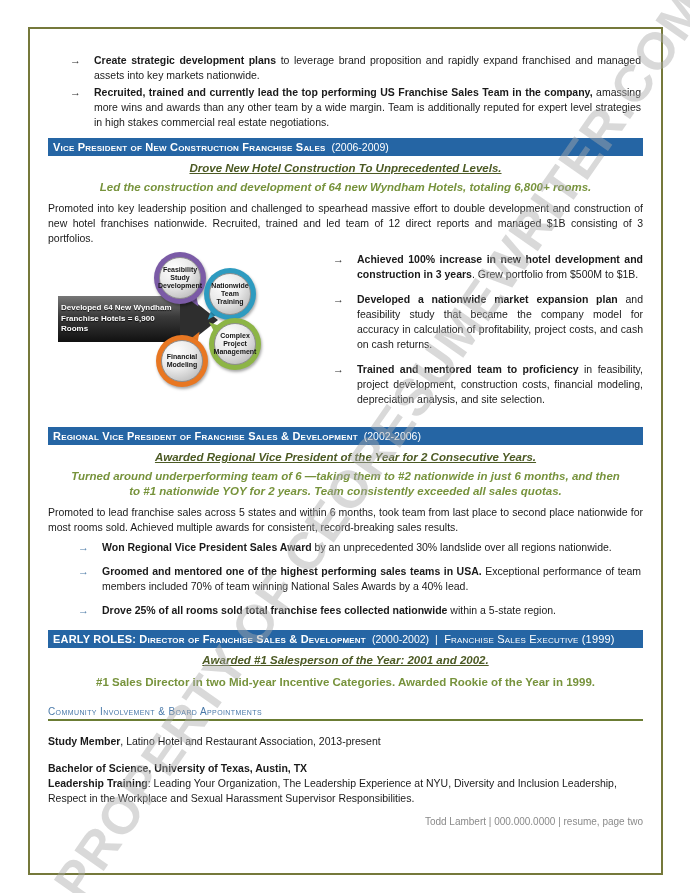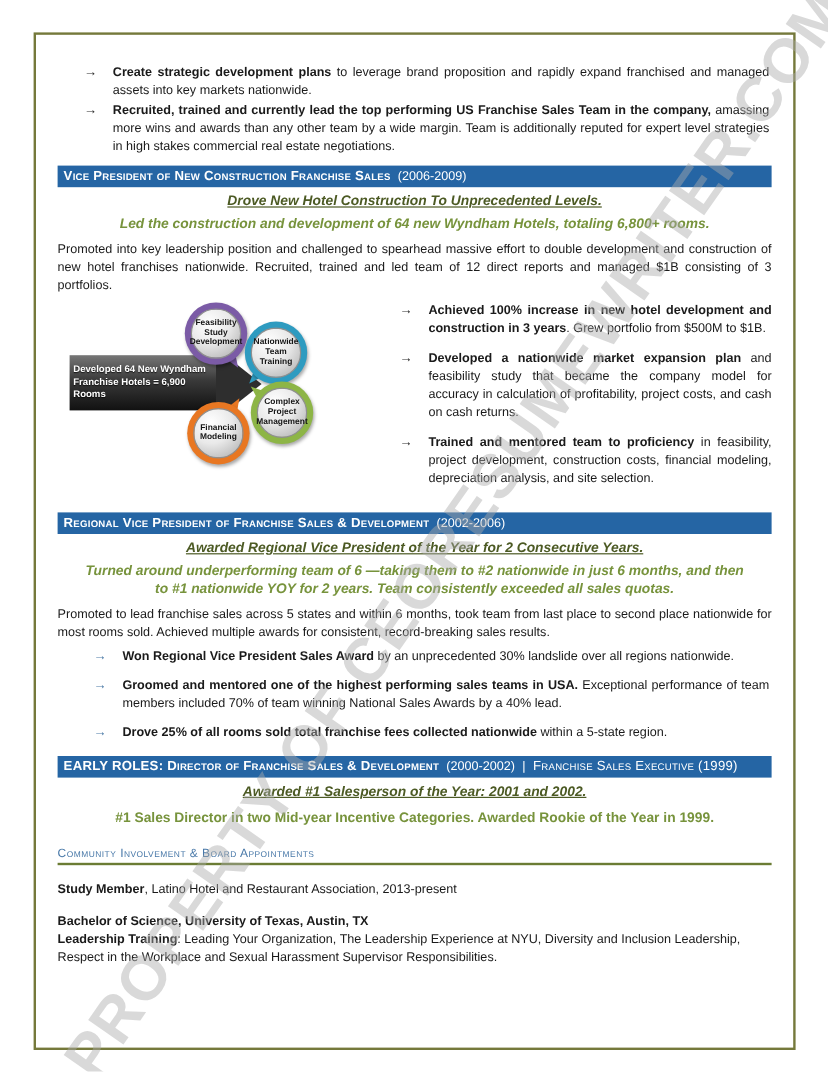--- a/index.html
+++ b/index.html
@@ -169,15 +169,16 @@
   <div class="side-heading">Community Involvement &amp; Board Appointments</div>
   <div class="entry">
     <b>Study Member</b><span>, Latino Hotel and Restaurant Association, 2013-present</span>
   </div>
 
   <div class="entry" style="margin-top:12px;font-weight:bold">Bachelor of Science, University of Texas, Austin, TX</div>
   <div class="entry" style="margin-top:0">
     <b>Leadership Training</b><span>: Leading Your Organization, The Leadership Experience at NYU, Diversity and Inclusion Leadership, Respect in the Workplace and Sexual Harassment Supervisor Responsibilities.</span>
   </div>
 
+  <div class="footer">Todd Lambert | 000.000.0000 | resume, page two</div>
 </div>
 
 <div class="watermark">PROPERTY OF CEORESUMEWRITER.COM</div>
 
 </body></html>

